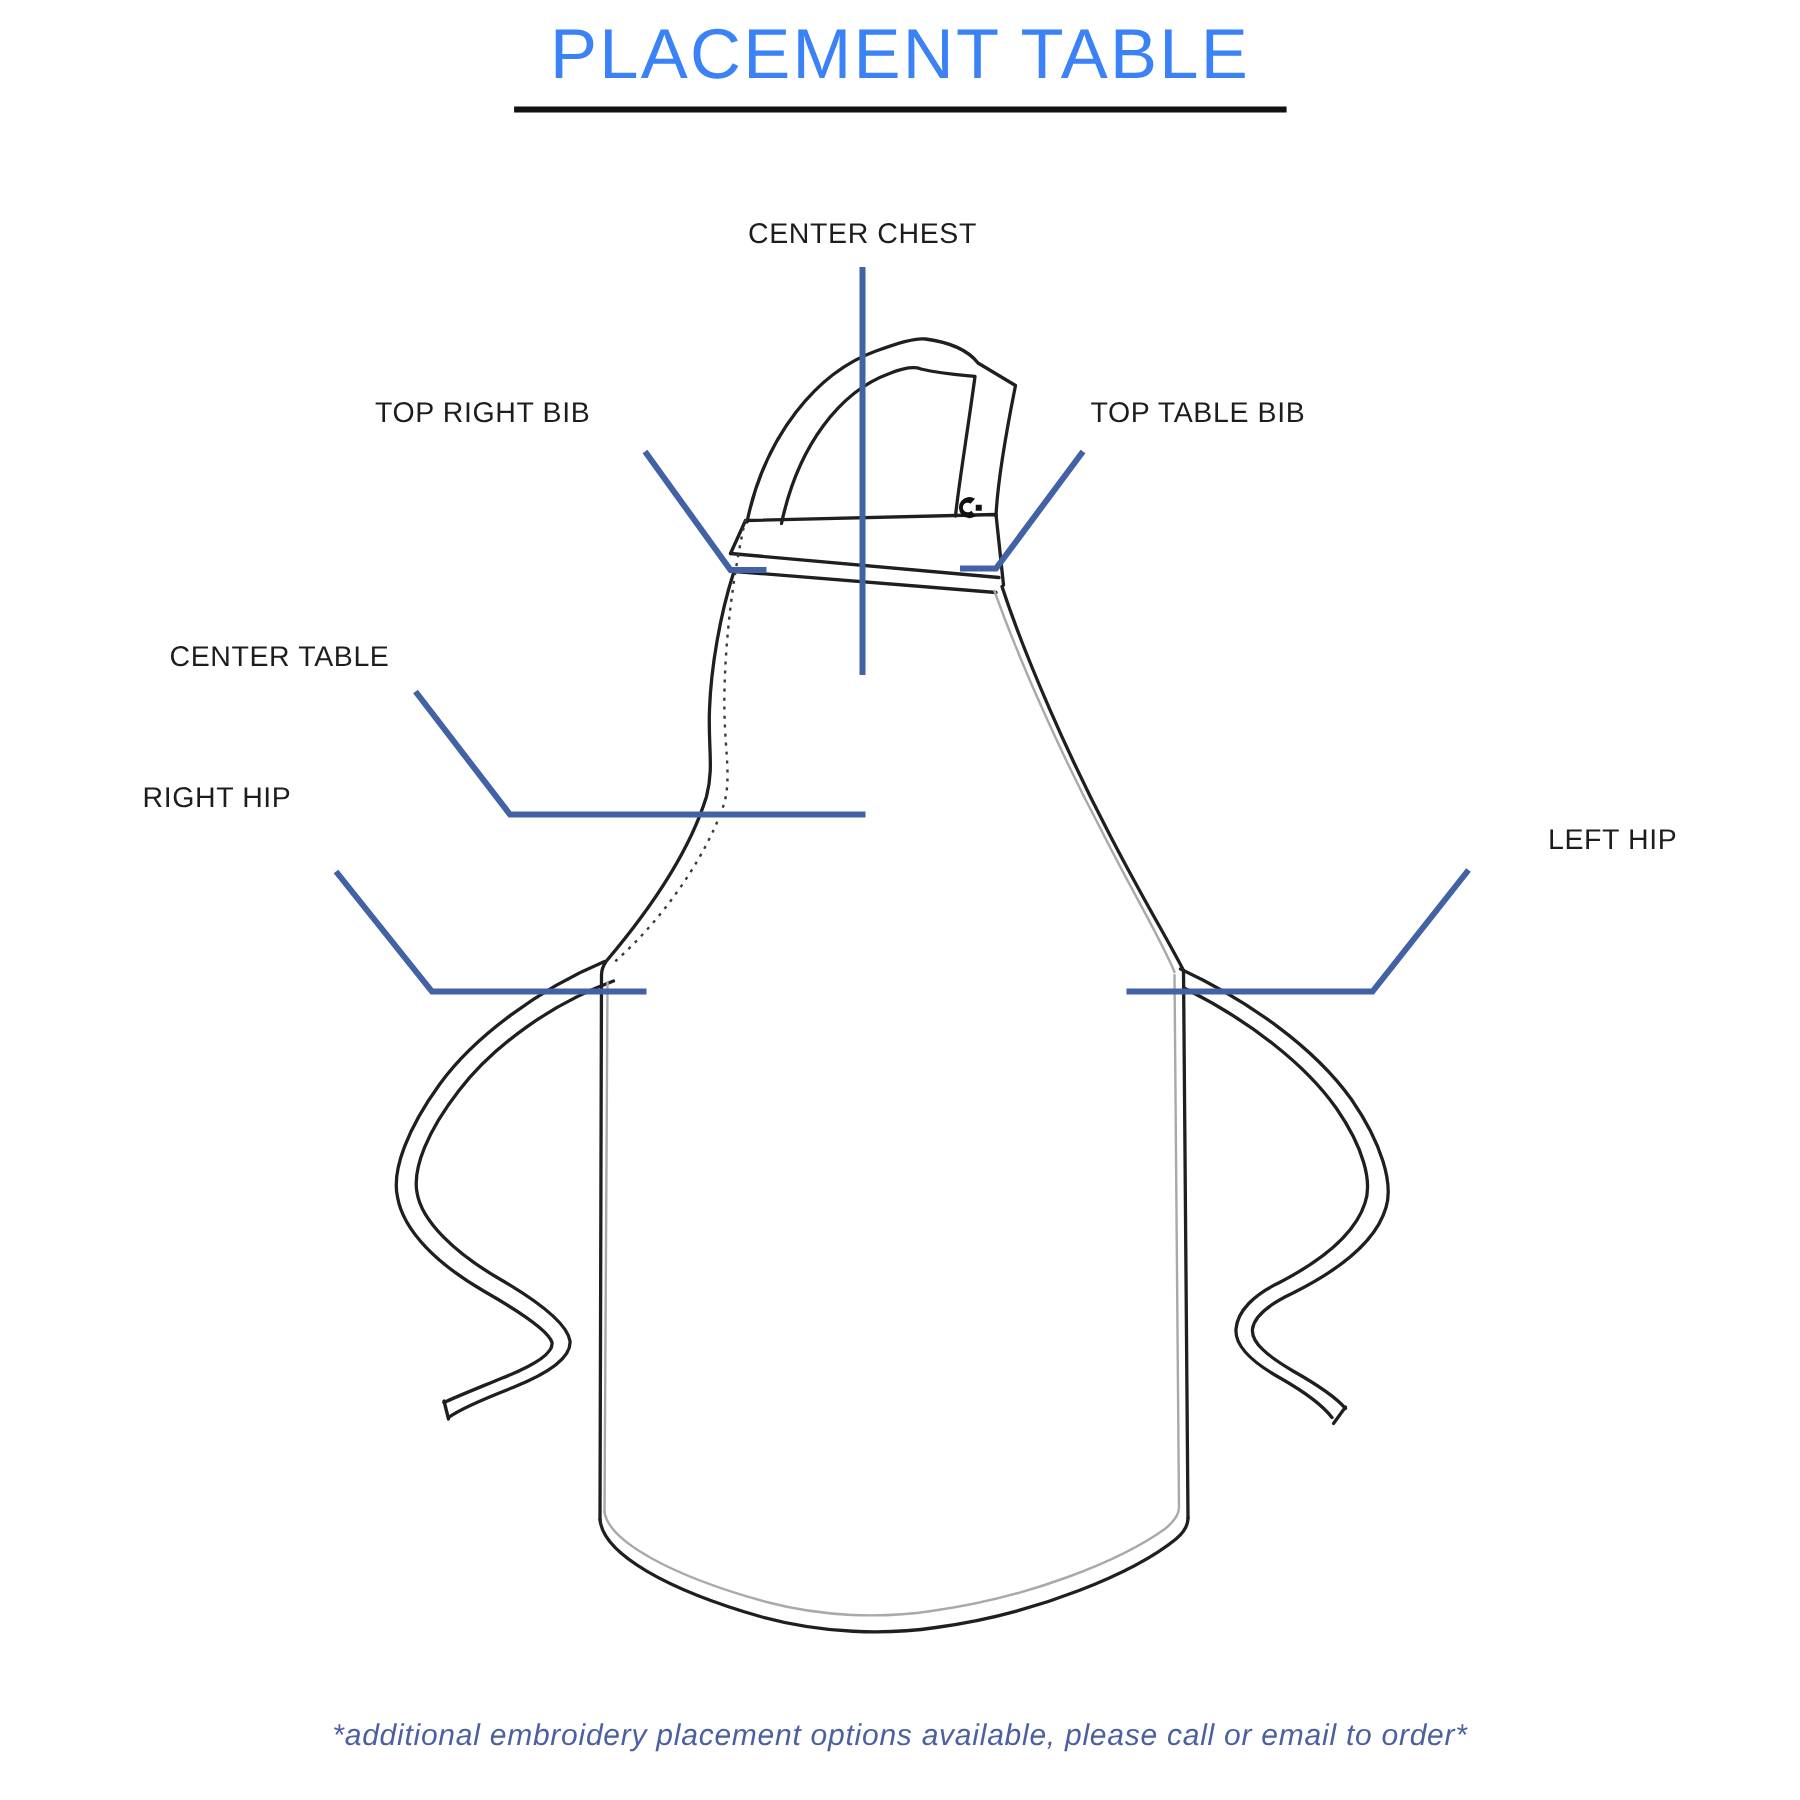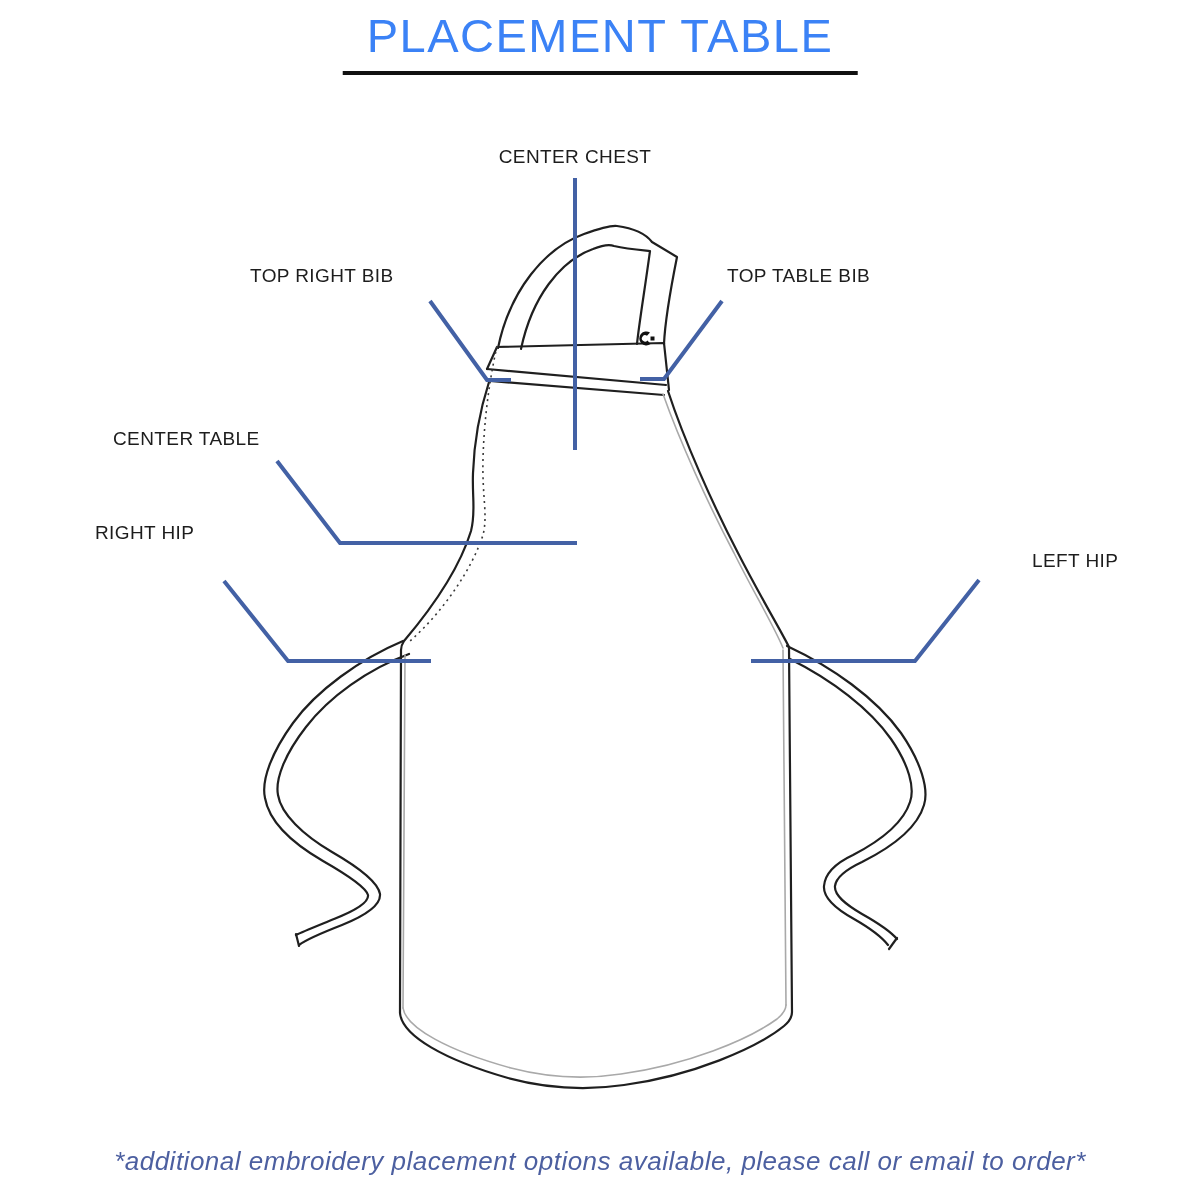--- a/index.html
+++ b/index.html
@@ -18,21 +18,21 @@
     white-space:nowrap;line-height:1;
   }
   .lbl-cc{left:575px;top:147px;transform:translateX(-50%);}
   .lbl-trb{left:250px;top:266px;}
   .lbl-tlb{left:727px;top:266px;}
   .lbl-cf{left:113px;top:429px;}
   .lbl-rh{left:95px;top:523px;}
   .lbl-lh{left:984px;top:551px;margin-left:48px;}
   .footer{
     position:absolute;left:0;right:0;top:1146px;text-align:center;
-    font-size:26px;font-style:italic;color:#4c5fa0;letter-spacing:.5px;
+    font-size:20px;font-style:italic;color:#4c5fa0;letter-spacing:.5px;
   }
 </style>
 </head>
 <body>
 
 <div class="canvas">
 
   <h1 class="title">PLACEMENT TABLE</h1>
 
   <svg class="apron-svg" viewBox="0 0 1200 1200" xmlns="http://www.w3.org/2000/svg">

